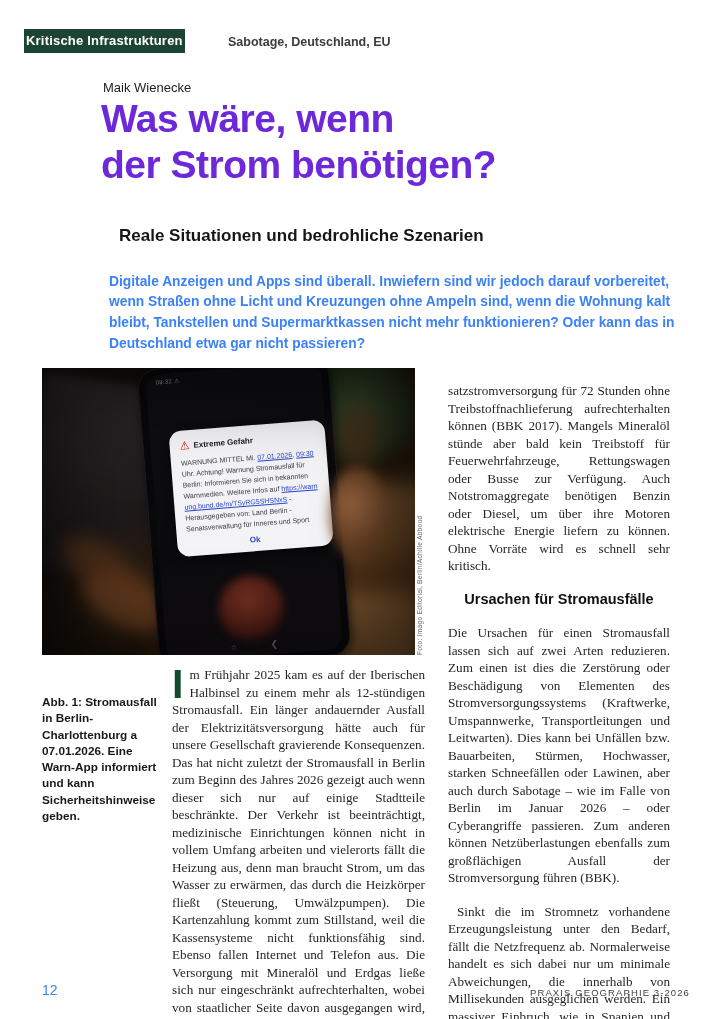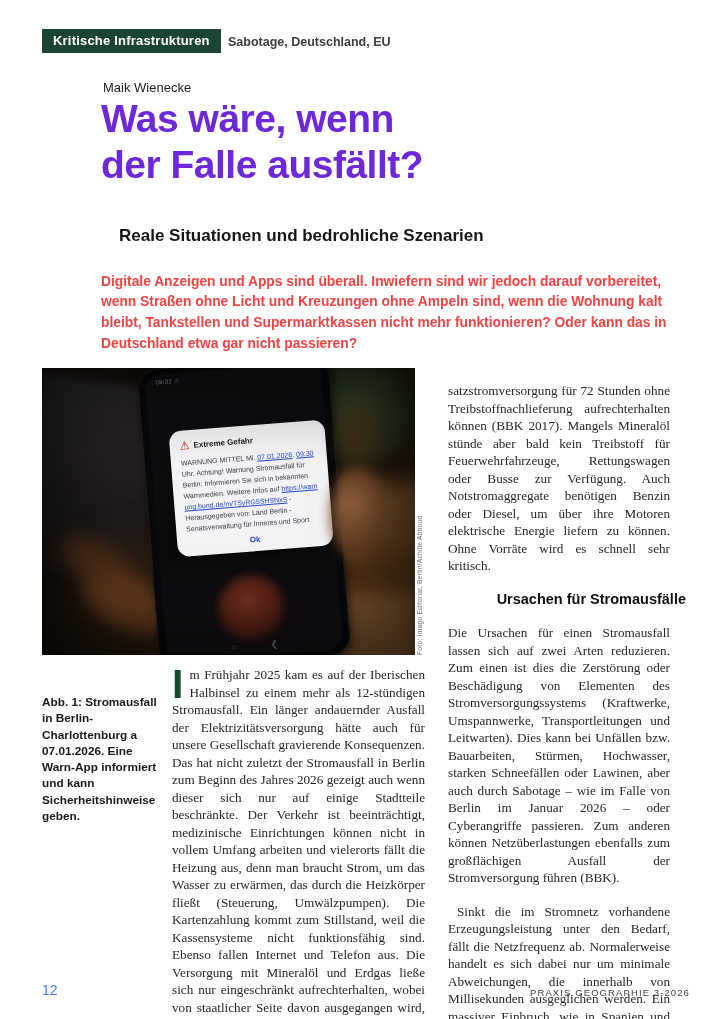--- a/index.html
+++ b/index.html
@@ -1,31 +1,31 @@
 <!DOCTYPE html>
 <html lang="de"><head>
 <meta charset="utf-8">
 <style>
   html,body{margin:0;padding:0;background:#ffffff;}
   body{width:720px;height:1019px;position:relative;font-family:"Liberation Sans",sans-serif;}
   .page{position:absolute;inset:0;background:#ffffff;overflow:hidden;}
 
   
-  .badge{position:absolute;left:42px;top:29px;background:#1c4433;color:#fff;
-         font-weight:bold;font-size:13px;padding:4px 11px 5px;letter-spacing:.2px;}
+  .badge{position:absolute;left:24px;top:29px;background:#1c4433;color:#fff;
+         font-weight:bold;font-size:13px;padding:4px 2px 5px;letter-spacing:.2px;}
   .tags{position:absolute;left:228px;top:35px;font-weight:bold;font-size:12.5px;color:#3c3c3c;}
 
   .author{position:absolute;left:103px;top:80px;font-size:13px;color:#222;}
 
   .title{position:absolute;left:101px;top:96px;margin:0;font-size:39px;line-height:46px;
          font-weight:bold;color:#6d28d9;letter-spacing:-.5px;}
   .subtitle{position:absolute;left:103px;top:210px;margin:16px;font-size:17px;font-weight:bold;color:#161616;}
 
-  .intro{position:absolute;left:101px;top:258px;width:578px;font-size:13.8px;font-weight:bold;
-         line-height:1.5;color:#ef4444;}
+  .intro{position:absolute;left:109px;top:258px;width:578px;font-size:13.8px;font-weight:bold;
+         line-height:1.5;color:#3b82f6;}
 
   
   .figure{position:absolute;left:42px;top:368px;width:373px;height:287px;overflow:hidden;
           background:linear-gradient(115deg,#16120e 0%,#0d0a08 45%,#1f1409 72%,#33200e 100%);}
   .ph-layer{position:absolute;}
   .ph-slab{left:-12px;top:14px;width:150px;height:195px;background:linear-gradient(#2e2a2c,#191617);
            filter:blur(5px);transform:rotate(8deg);opacity:.85;}
   .ph-plant{right:-12px;top:-18px;width:140px;height:115px;border-radius:50%;
             background:radial-gradient(circle,#3d5230,#22301c 55%,rgba(0,0,0,0) 75%);filter:blur(7px);opacity:.85;}
   .ph-wood1{right:-24px;top:115px;width:210px;height:205px;
@@ -71,38 +71,38 @@
            line-height:16.3px;color:#191919;}
 
   
   .body-text{font-family:"Liberation Serif",serif;font-size:13.2px;line-height:17.5px;
              color:#262626;text-align:justify;hyphens:auto;}
   .col-left{position:absolute;left:172px;top:666px;width:253px;}
   .col-right{position:absolute;left:432px;top:366px;width:254px;}
   .dropcap{float:left;font-family:"Liberation Sans",sans-serif;font-weight:bold;font-size:41px;
            line-height:31px;color:#114b2d;margin:3px 6px 0 0;}
   .sec-heading{font-family:"Liberation Sans",sans-serif;font-size:14.5px;font-weight:bold;
-               color:#101010;margin:8px 0 9px;text-align:right;}
+               color:#101010;margin:8px 0 9px;text-align:center;}
   .para{margin:16px;}
   .para.indent{text-indent:9px;}
 
   .footer-page{position:absolute;left:42px;top:982px;font-size:14px;color:#3b82f6;}
   .footer-journal{position:absolute;right:30px;top:987px;font-size:9.5px;letter-spacing:1.1px;color:#3f3f3f;}
 </style>
 </head>
 <body>
 
 <div class="page">
 
   <span class="badge">Kritische Infrastrukturen</span>
   <span class="tags">Sabotage, Deutschland, EU</span>
 
   <div class="author">Maik Wienecke</div>
 
-  <h1 class="title"><span>Was wäre, wenn</span><br><span>der Falle ausfällt?</span></h1>
+  <h1 class="title"><span>Was wäre, wenn</span><br><span>der Strom benötigen?</span></h1>
 
   <h2 class="subtitle">Reale Situationen und bedrohliche Szenarien</h2>
 
   <p class="intro">Digitale Anzeigen und Apps sind überall. Inwiefern sind wir jedoch darauf vorbereitet, wenn Straßen ohne Licht und Kreuzungen ohne Ampeln sind, wenn die Wohnung kalt bleibt, Tankstellen und Supermarktkassen nicht mehr funktionieren? Oder kann das in Deutschland etwa gar nicht passieren?</p>
 
   <div class="figure">
     <div class="ph-layer ph-slab"></div>
     <div class="ph-layer ph-plant"></div>
     <div class="ph-layer ph-wood1"></div>
     <div class="ph-layer ph-wood2"></div>

